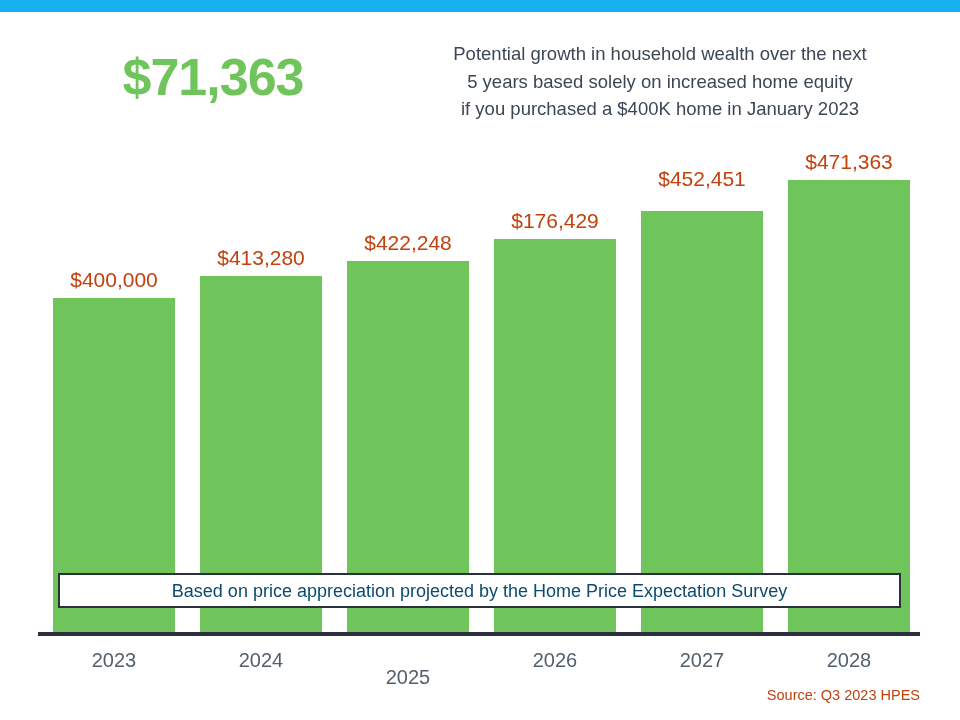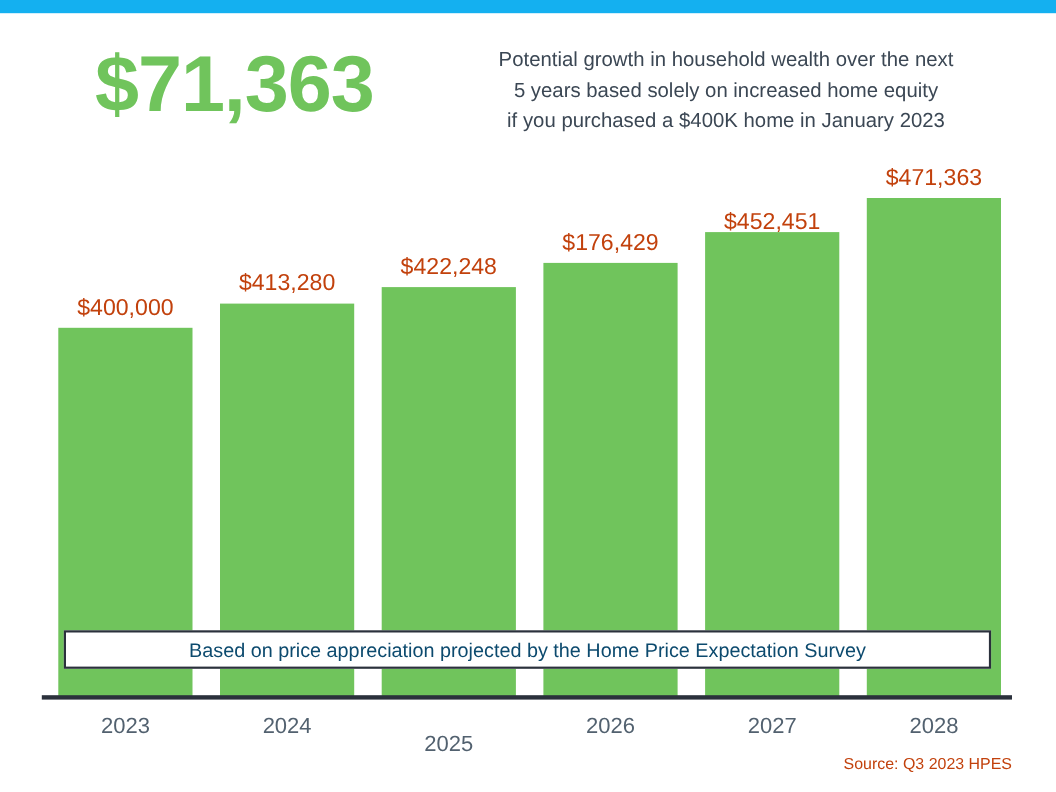--- a/index.html
+++ b/index.html
@@ -32,21 +32,21 @@
     background: #14b0f0;
   }
   
   .headline {
     position: absolute;
     left: 48px;
     top: 33px;
     width: 330px;
     height: 88px;
     color: #70c45c;
-    font-size: 72px;
+    font-size: 52px;
     font-weight: bold;
     line-height: 88px;
     letter-spacing: -1px;
     text-align: center;
     white-space: nowrap;
   }
   .subhead {
     position: absolute;
     left: 400px;
     top: 40px;
@@ -141,21 +141,21 @@
     <div>5 years based solely on increased home equity</div>
     <div>if you purchased a $400K home in January 2023</div>
   </div>
 
   <div class="plot">
 
     <div class="bar-label" id="lbl0" style="left: 39px; width: 150px; top: 269px;">$400,000</div>
     <div class="bar-label" id="lbl1" style="left: 186px; width: 150px; top: 247.041px;">$413,280</div>
     <div class="bar-label" id="lbl2" style="left: 333px; width: 150px; top: 232.213px;">$422,248</div>
     <div class="bar-label" id="lbl3" style="left: 480px; width: 150px; top: 209.591px;">$176,429</div>
-    <div class="bar-label" id="lbl4" style="left: 627px; width: 150px; top: 191px;">$452,451</div>
+    <div class="bar-label" id="lbl4" style="left: 627px; width: 150px; top: 168px;">$452,451</div>
     <div class="bar-label" id="lbl5" style="left: 774px; width: 150px; top: 151px;">$471,363</div>
 
     <div class="bar" id="bar0" style="left: 53px; top: 298px; width: 122px; height: 336px; background: rgb(112, 196, 92);"></div>
     <div class="bar" id="bar1" style="left: 200px; top: 276.041px; width: 122px; height: 357.959px; background: rgb(112, 196, 92);"></div>
     <div class="bar" id="bar2" style="left: 347px; top: 261.213px; width: 122px; height: 372.787px; background: rgb(112, 196, 92);"></div>
     <div class="bar" id="bar3" style="left: 494px; top: 238.591px; width: 122px; height: 395.409px; background: rgb(112, 196, 92);"></div>
     <div class="bar" id="bar4" style="left: 641px; top: 211.271px; width: 122px; height: 422.729px; background: rgb(112, 196, 92);"></div>
     <div class="bar" id="bar5" style="left: 788px; top: 180px; width: 122px; height: 454px; background: rgb(112, 196, 92);"></div>
 
     <div class="callout">

